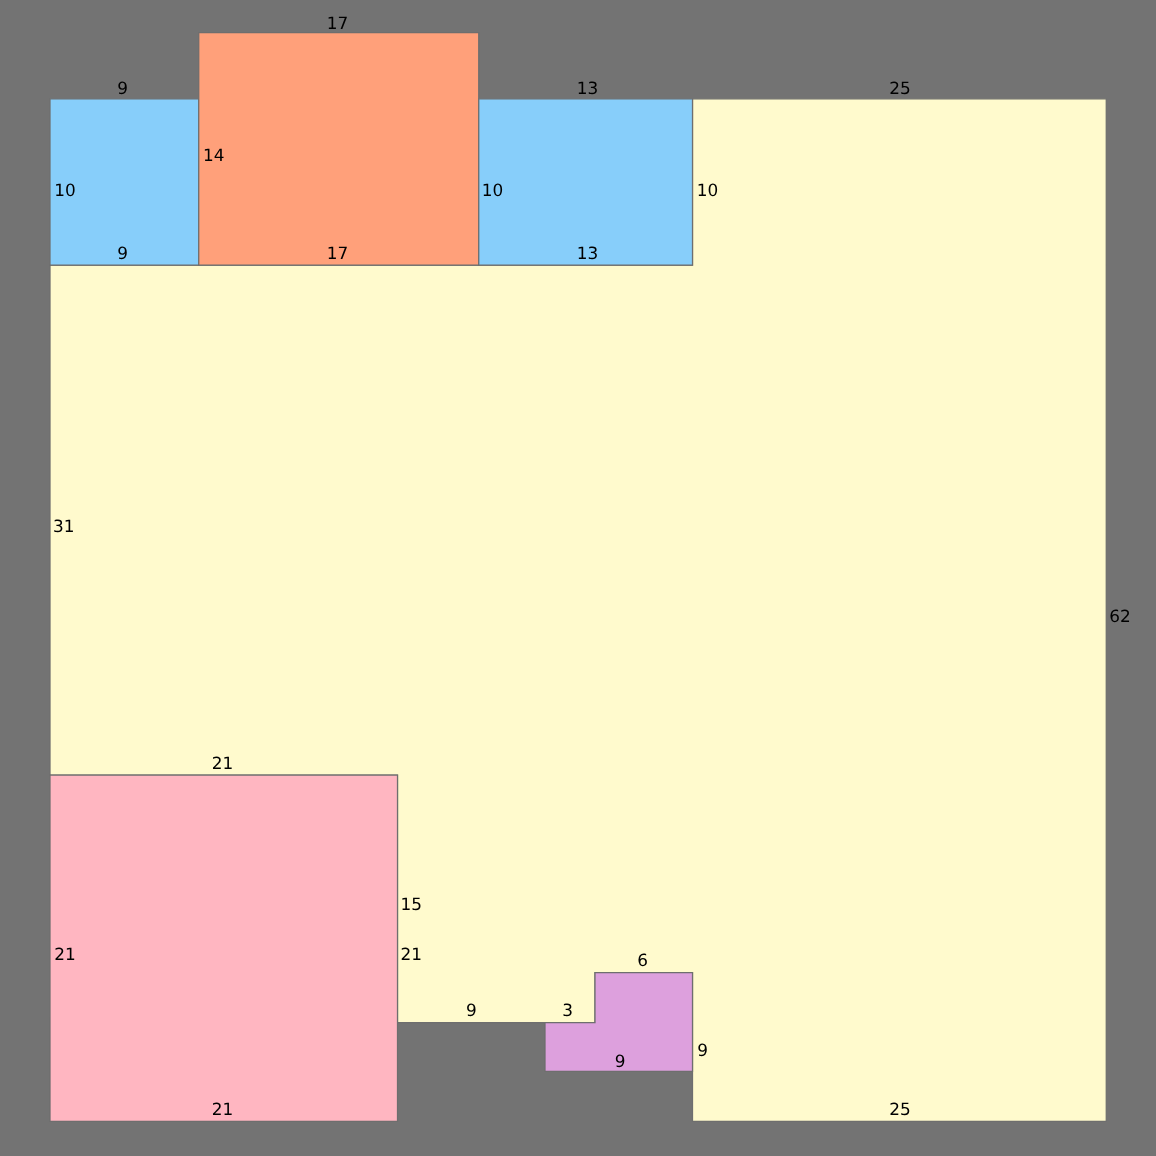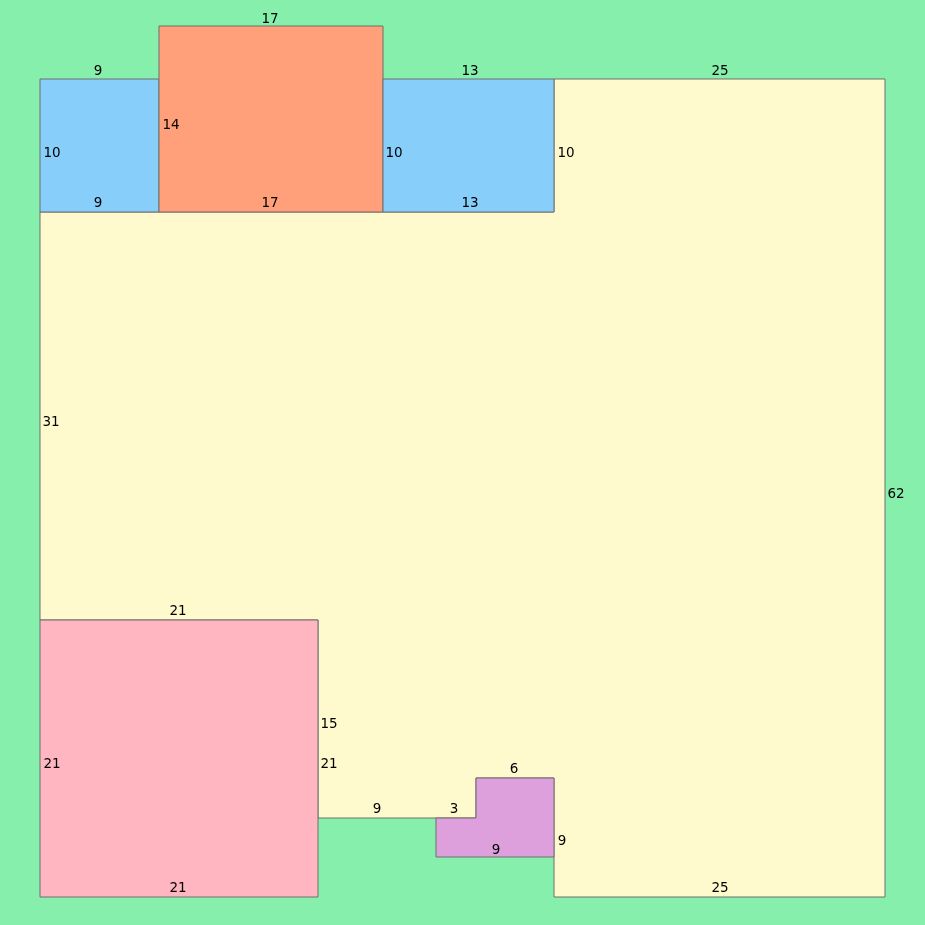--- a/index.html
+++ b/index.html
@@ -5,21 +5,21 @@
   html, body {
     margin: 0;
     padding: 0;
     background: #ffffff;
     font-family: "DejaVu Sans", sans-serif;
   }
   .stage {
     position: relative;
     width: 925px;
     height: 925px;
-    background: #86efac;
+    background: #737373;
     overflow: hidden;
   }
   svg.diagram {
     position: absolute;
     left: 0;
     top: 0;
     display: block;
   }
   svg.diagram polygon {
     stroke-linejoin: miter;

